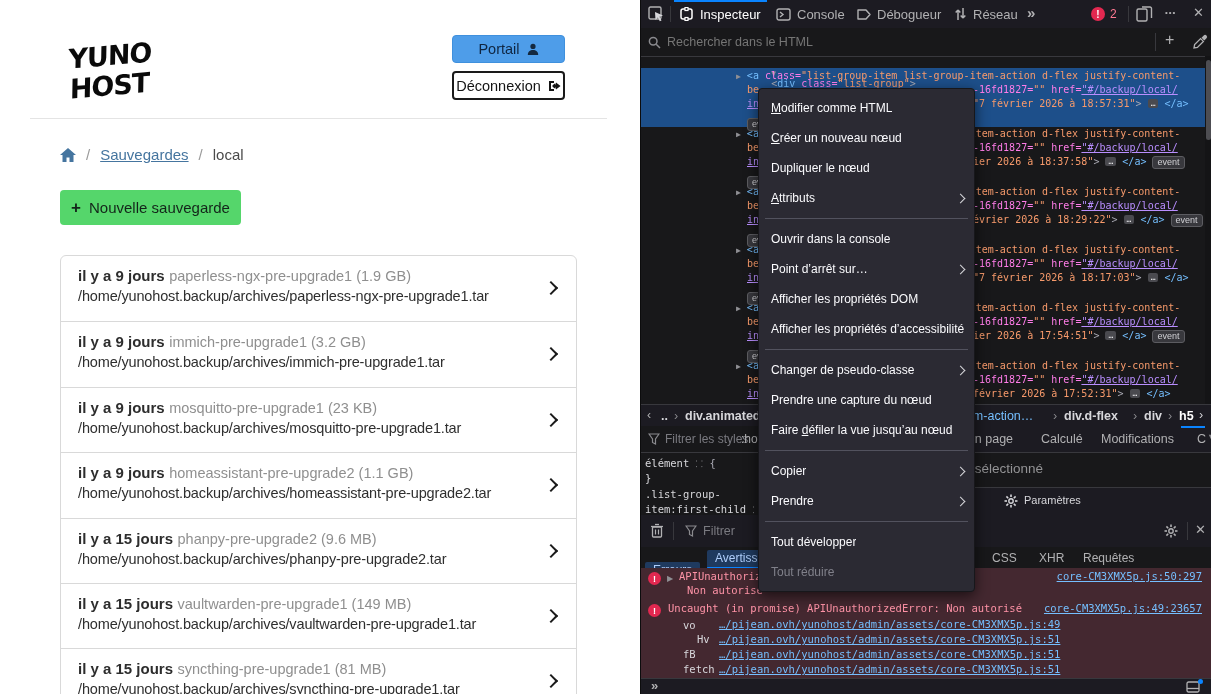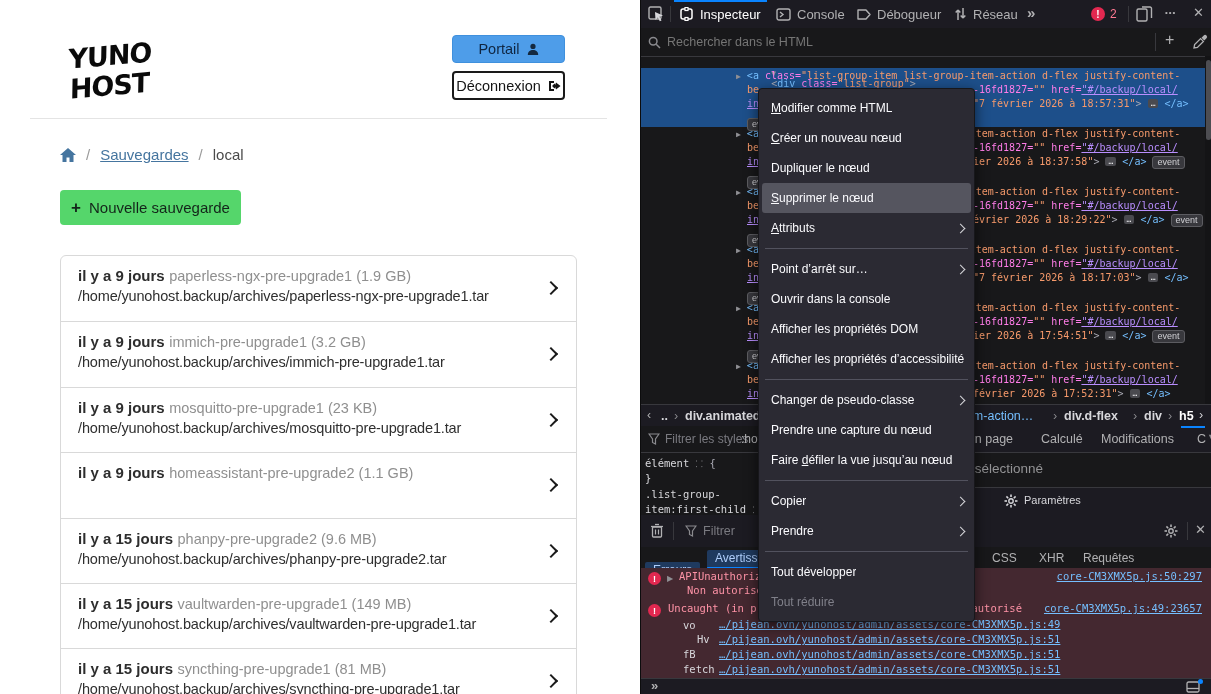--- a/index.html
+++ b/index.html
@@ -165,20 +165,21 @@
       </div>
       <div class="bk-item">
         <div><span class="bk-age">il y a 9 jours</span>
              <span class="bk-meta">mosquitto-pre-upgrade1 (23 KB)</span></div>
         <div class="bk-path">/home/yunohost.backup/archives/mosquitto-pre-upgrade1.tar</div>
         <span class="chev-r bk-chev"></span>
       </div>
       <div class="bk-item">
         <div><span class="bk-age">il y a 9 jours</span>
              <span class="bk-meta">homeassistant-pre-upgrade2 (1.1 GB)</span></div>
+        <div class="bk-path">/home/yunohost.backup/archives/homeassistant-pre-upgrade2.tar</div>
         <span class="chev-r bk-chev"></span>
       </div>
       <div class="bk-item">
         <div><span class="bk-age">il y a 15 jours</span>
              <span class="bk-meta">phanpy-pre-upgrade2 (9.6 MB)</span></div>
         <div class="bk-path">/home/yunohost.backup/archives/phanpy-pre-upgrade2.tar</div>
         <span class="chev-r bk-chev"></span>
       </div>
       <div class="bk-item">
         <div><span class="bk-age">il y a 15 jours</span>
@@ -451,36 +452,33 @@
     <div class="cmenu">
       <div class="mi">
           <span class="lbl"><span></span><span class="ak">M</span><span>odifier comme HTML</span></span>
         </div>
       <div class="mi">
           <span class="lbl"><span></span><span class="ak">C</span><span>réer un nouveau nœud</span></span>
         </div>
       <div class="mi">
           <span class="lbl"><span>Dupliquer le nœud</span><span class="ak"></span><span></span></span>
         </div>
-      <div class="mi hl">
-          <span class="lbl"><span></span><span class="ak">S</span><span>upprimer le nœud</span></span>
-        </div>
       <div class="mi">
           <span class="lbl"><span></span><span class="ak">A</span><span>ttributs</span></span>
           <span class="mchev"></span>
         </div>
       <div class="msep"></div>
       <div class="mi">
+          <span class="lbl"><span>Ouvrir dans la console</span></span>
+        </div>
+      <div class="mi">
           <span class="lbl"><span>Point d’arrêt sur…</span></span>
           <span class="mchev"></span>
         </div>
       <div class="mi">
-          <span class="lbl"><span>Ouvrir dans la console</span></span>
-        </div>
-      <div class="mi">
           <span class="lbl"><span>Afficher les propriétés DOM</span></span>
         </div>
       <div class="mi">
           <span class="lbl"><span>Afficher les propriétés d’accessibilité</span></span>
         </div>
       <div class="msep"></div>
       <div class="mi">
           <span class="lbl"><span>Changer de pseudo-classe</span></span>
           <span class="mchev"></span>
         </div>

